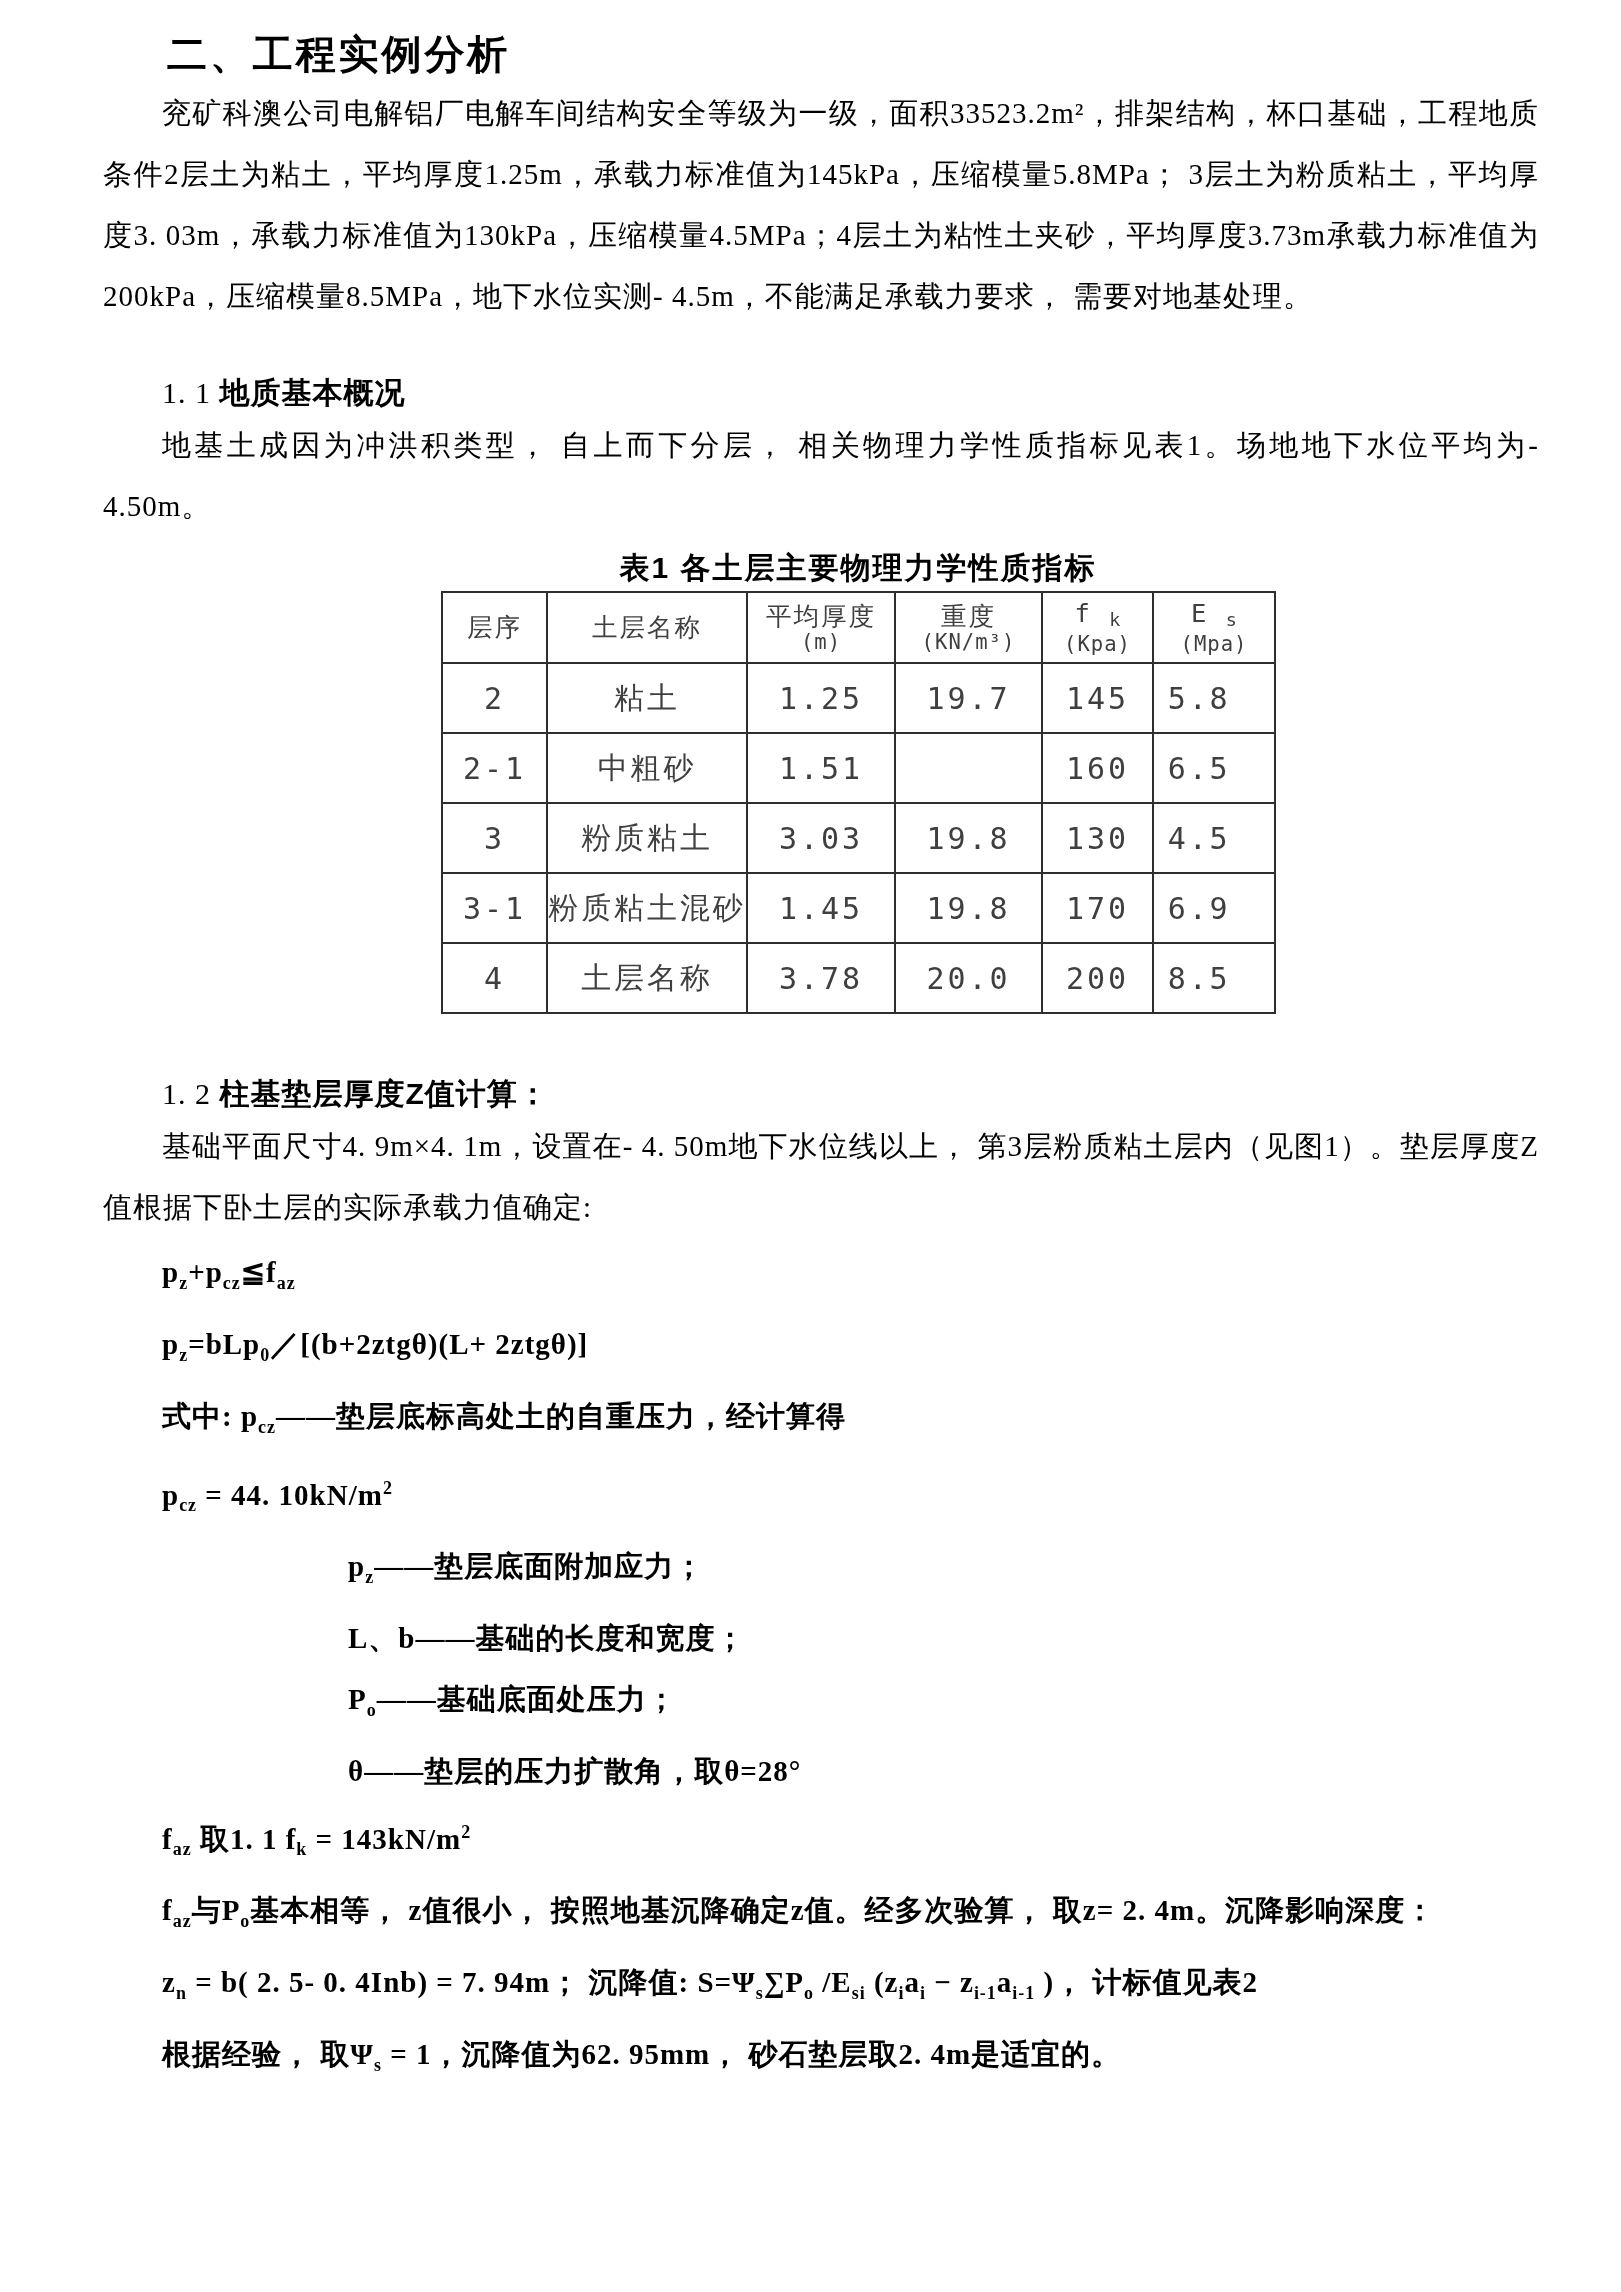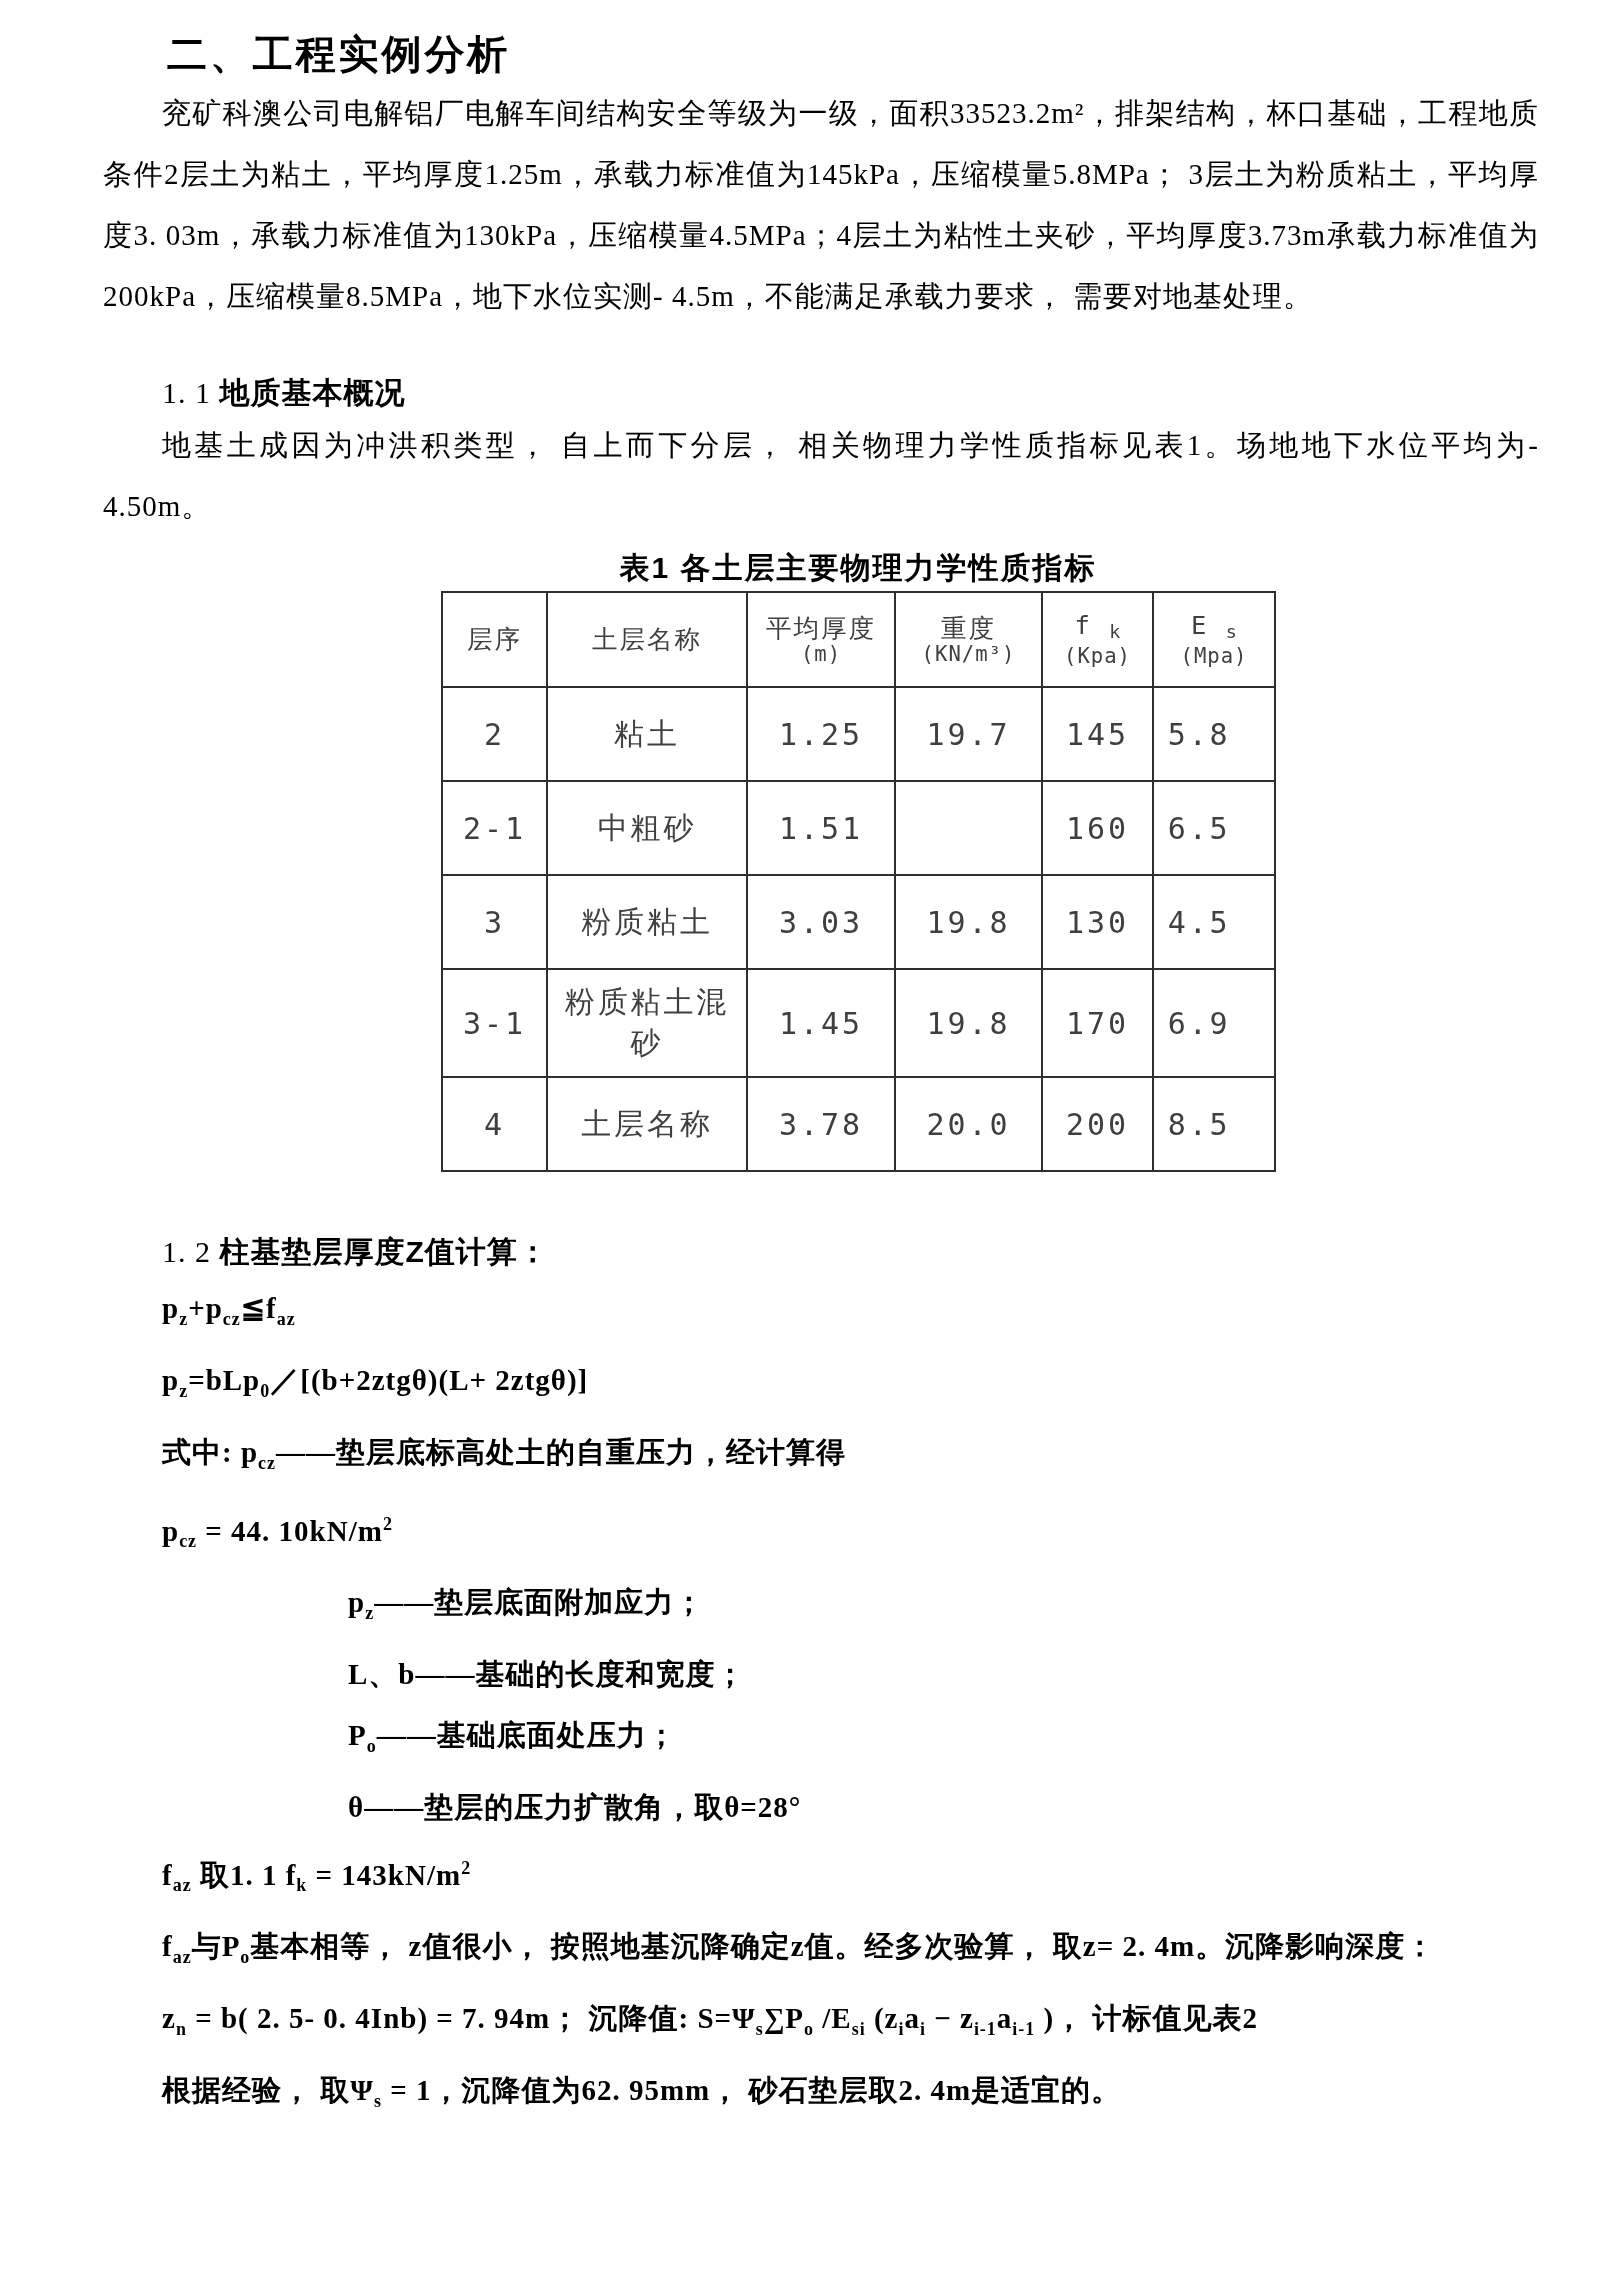--- a/index.html
+++ b/index.html
@@ -43,21 +43,21 @@
     letter-spacing:2px;
   }
   table.soil{
     border-collapse:collapse;
     margin:0 0 0 338px;
     table-layout:fixed;
   }
   table.soil td{
     border:2px solid #2e2e2e;
     text-align:center;vertical-align:middle;
-    padding:12px;overflow:hidden;
+    padding:0;overflow:hidden;
   }
   .cad{font-family:"DejaVu Sans Mono","Liberation Mono",monospace;color:#3f3f3f;}
   tr.thead td{height:69px;}
   tr.trow td{height:68px;font-size:30px;letter-spacing:2.9px;}
   .h-main{font-size:25.5px;line-height:29px;letter-spacing:2px;}
   .h-main sub{font-size:0.72em;vertical-align:-0.2em;letter-spacing:0;}
   .h-unit{font-size:20.6px;line-height:23.5px;letter-spacing:1px;}
   td.name{font-size:25.5px;letter-spacing:2px;}
   tr.trow td.es{text-align:left;padding-left:13.7px;}
   .formula{
@@ -161,20 +161,21 @@
         <td class="cad">200</td>
         <td class="cad es">8.5</td>
       </tr>
     </tbody>
   </table>
 
   <div class="sec s12">
     <span class="num">1. 2 </span><span class="label">柱基垫层厚度Z值计算：</span>
   </div>
 
+  <p class="body p3">基础平面尺寸4. 9m×4. 1m，设置在- 4. 50m地下水位线以上， 第3层粉质粘土层内（见图1）。垫层厚度Z值根据下卧土层的实际承载力值确定:</p>
 
   <div class="formula first"><span>p</span><sub>z</sub><span>+p</span><sub>cz</sub><span>≦f</span><sub>az</sub></div>
   <div class="formula"><span>p</span><sub>z</sub><span>=bLp</span><sub>0</sub><span>／[(b+2ztgθ)(L+ 2ztgθ)]</span></div>
   <div class="formula"><span>式中: p</span><sub>cz</sub><span>——垫层底标高处土的自重压力，经计算得</span></div>
   <div class="formula"><span>p</span><sub>cz</sub><span> = 44. 10kN/m</span><sup>2</sup></div>
   <div class="formula def"><span>p</span><sub>z</sub><span>——垫层底面附加应力；</span></div>
   <div class="formula def"><span>L、b——基础的长度和宽度；</span></div>
   <div class="formula def"><span>P</span><sub>o</sub><span>——基础底面处压力；</span></div>
   <div class="formula def"><span>θ——垫层的压力扩散角，取θ=28°</span></div>
   <div class="formula"><span>f</span><sub>az</sub><span> 取1. 1 f</span><sub>k</sub><span> = 143kN/m</span><sup>2</sup></div>

